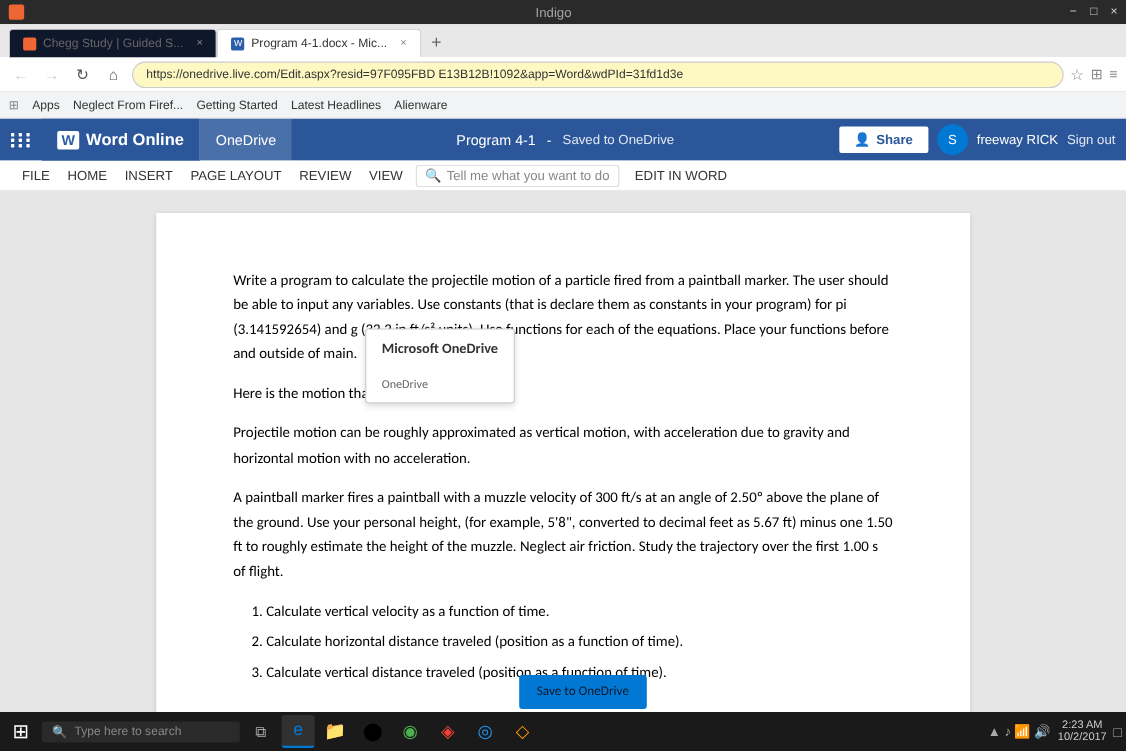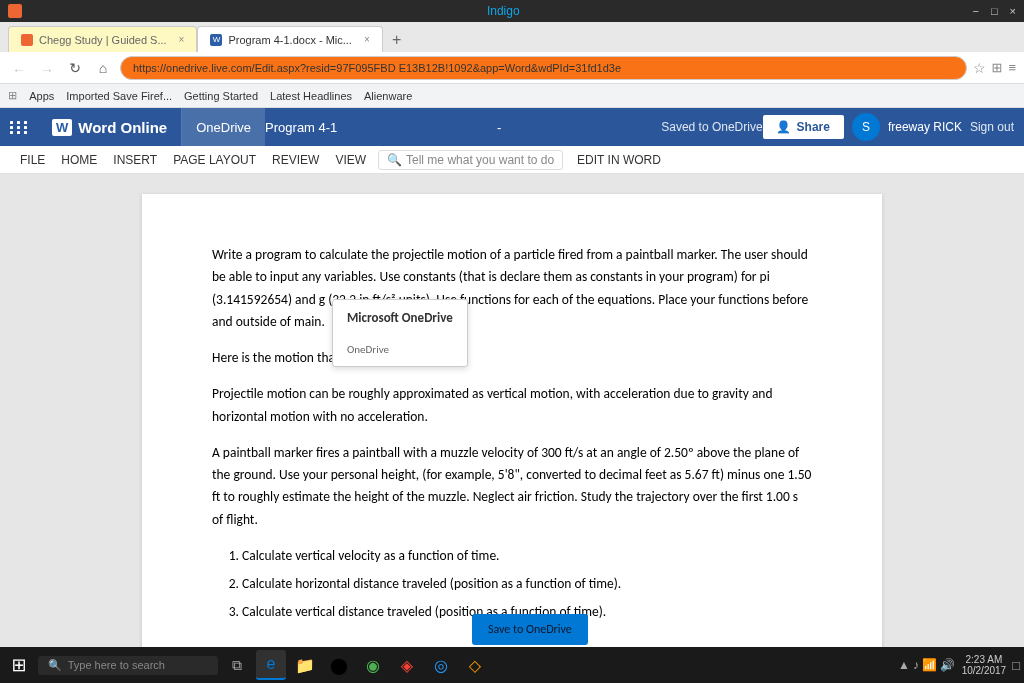--- a/index.html
+++ b/index.html
@@ -4,39 +4,39 @@
   <style>
     * { margin: 0; padding: 0; box-sizing: border-box; }
     body { font-family: 'Segoe UI', Arial, sans-serif; background: #fff; width: 1024px; height: 683px; overflow: hidden; position: relative; }
     
     .title-bar { background: #2a2a2a; height: 22px; display: flex; align-items: center; justify-content: space-between; padding: 0 8px; }
     .title-bar-left { display: flex; align-items: center; gap: 6px; }
     .title-bar-right { display: flex; align-items: center; gap: 12px; font-size: 11px; color: #ccc; }
     
     .tab-bar { background: #e8e8e8; height: 30px; display: flex; align-items: flex-end; padding-left: 8px; }
     .tab { background: #fff; border: 1px solid #ccc; border-bottom: none; border-radius: 4px 4px 0 0; padding: 4px 12px; font-size: 11px; color: #333; display: flex; align-items: center; gap: 6px; height: 26px; }
-    .tab-inactive { background: #fef9c3; border: 1px solid #ccc; border-bottom: none; border-radius: 4px 4px 0 0; padding: 4px 12px; font-size: 11px; color: #666; display: flex; align-items: center; gap: 6px; height: 26px; }
+    .tab-inactive { background: #0f172a; border: 1px solid #ccc; border-bottom: none; border-radius: 4px 4px 0 0; padding: 4px 12px; font-size: 11px; color: #666; display: flex; align-items: center; gap: 6px; height: 26px; }
     .tab-close { font-size: 10px; color: #888; cursor: pointer; margin-left: 6px; }
     
     .address-bar { background: #fff; height: 32px; display: flex; align-items: center; padding: 0 8px; gap: 6px; border-bottom: 1px solid #ddd; }
     .nav-btn { width: 22px; height: 22px; display: flex; align-items: center; justify-content: center; color: #555; font-size: 14px; cursor: pointer; border: none; background: none; }
     .nav-btn.disabled { color: #ccc; }
-    .url-input { flex: 1; height: 24px; border: 1px solid #ccc; border-radius: 12px; padding: 0 12px; font-size: 11px; color: #333; background: #f97316; }
+    .url-input { flex: 1; height: 24px; border: 1px solid #ccc; border-radius: 12px; padding: 0 12px; font-size: 11px; color: #333; background: #fef9c3; }
     .address-bar-right { display: flex; align-items: center; gap: 6px; }
     .star-icon { color: #888; font-size: 14px; }
     
     .bookmarks-bar { background: #f1f3f4; height: 24px; display: flex; align-items: center; padding: 0 8px; gap: 12px; border-bottom: 1px solid #ddd; font-size: 11px; }
     .bookmark-item { color: #333; font-size: 11px; cursor: pointer; display: flex; align-items: center; gap: 3px; }
     
     .word-header { background: #2b579a; height: 38px; display: flex; align-items: center; justify-content: space-between; padding: 0; }
     .word-header-left { display: flex; align-items: center; }
     .waffle-btn { width: 38px; height: 38px; display: flex; align-items: center; justify-content: center; color: #fff; font-size: 16px; cursor: pointer; }
     .word-logo { background: #2b579a; color: #fff; padding: 0 14px; font-size: 15px; font-weight: 600; height: 38px; display: flex; align-items: center; gap: 6px; border-right: 1px solid rgba(255,255,255,0.2); }
     .onedrive-tab { background: rgba(255,255,255,0.15); color: #fff; padding: 0 14px; font-size: 13px; height: 38px; display: flex; align-items: center; cursor: pointer; }
-    .word-header-center { flex: 1; display: flex; justify-content: space-between; align-items: center; gap: 10px; }
+    .word-header-center { flex: 1; display: flex; justify-content: center; align-items: center; gap: 10px; }
     .doc-title { color: #fff; font-size: 13px; font-weight: 400; }
     .doc-status { color: rgba(255,255,255,0.85); font-size: 12px; }
     .word-header-right { display: flex; align-items: center; gap: 8px; padding-right: 10px; }
     .share-btn { background: #fff; color: #2b579a; border: none; border-radius: 2px; padding: 5px 14px; font-size: 12px; font-weight: 600; cursor: pointer; display: flex; align-items: center; gap: 5px; }
     .user-icon { width: 28px; height: 28px; background: #0078d4; border-radius: 50%; display: flex; align-items: center; justify-content: center; color: #fff; font-size: 12px; }
     .user-name { color: #fff; font-size: 12px; cursor: pointer; }
     .sign-out { color: rgba(255,255,255,0.85); font-size: 12px; cursor: pointer; }
     
     
     .ribbon-menu { background: #fff; border-bottom: 1px solid #e0e0e0; height: 28px; display: flex; align-items: center; padding: 0 16px; gap: 8px; }
@@ -76,21 +76,21 @@
     .waffle-grid { display: grid; grid-template-columns: repeat(3,5px); gap: 2px; }
     .waffle-dot { width: 3px; height: 3px; background: #fff; border-radius: 0.5px; }
   </style>
 </head>
 <body>
 
 <div class="title-bar">
   <div class="title-bar-left">
     <span style="width:14px;height:14px;background:#e63;border-radius:2px;display:inline-block;"></span>
   </div>
-  <div style="font-size:12px;color:#0ea5e9;margin-left:12px;">Indigo</div>
+  <div style="font-size:12px;color:#a3a3a3;margin-left:12px;">Indigo</div>
   <div class="title-bar-right">
     <span>−</span>
     <span>□</span>
     <span>×</span>
   </div>
 </div>
 
 <div class="tab-bar">
   <div class="tab-inactive">
     <span style="width:12px;height:12px;background:#e63;border-radius:2px;display:inline-block;"></span>
@@ -114,21 +114,21 @@
   <div class="address-bar-right">
     <span class="star-icon">☆</span>
     <span style="font-size:13px;color:#888;">⊞</span>
     <span style="font-size:13px;color:#888;">≡</span>
   </div>
 </div>
 
 <div class="bookmarks-bar">
   <span style="font-size:11px;color:#888;">⊞</span>
   <span class="bookmark-item">Apps</span>
-  <span class="bookmark-item">Imported Save Firef...</span>
+  <span class="bookmark-item">Neglect From Firef...</span>
   <span class="bookmark-item">Getting Started</span>
   <span class="bookmark-item">Latest Headlines</span>
   <span class="bookmark-item">Alienware</span>
 </div>
 
 <div class="word-header">
   <div class="word-header-left">
     <div class="waffle-btn">
       <div class="waffle-grid">
         <div class="waffle-dot"></div>

